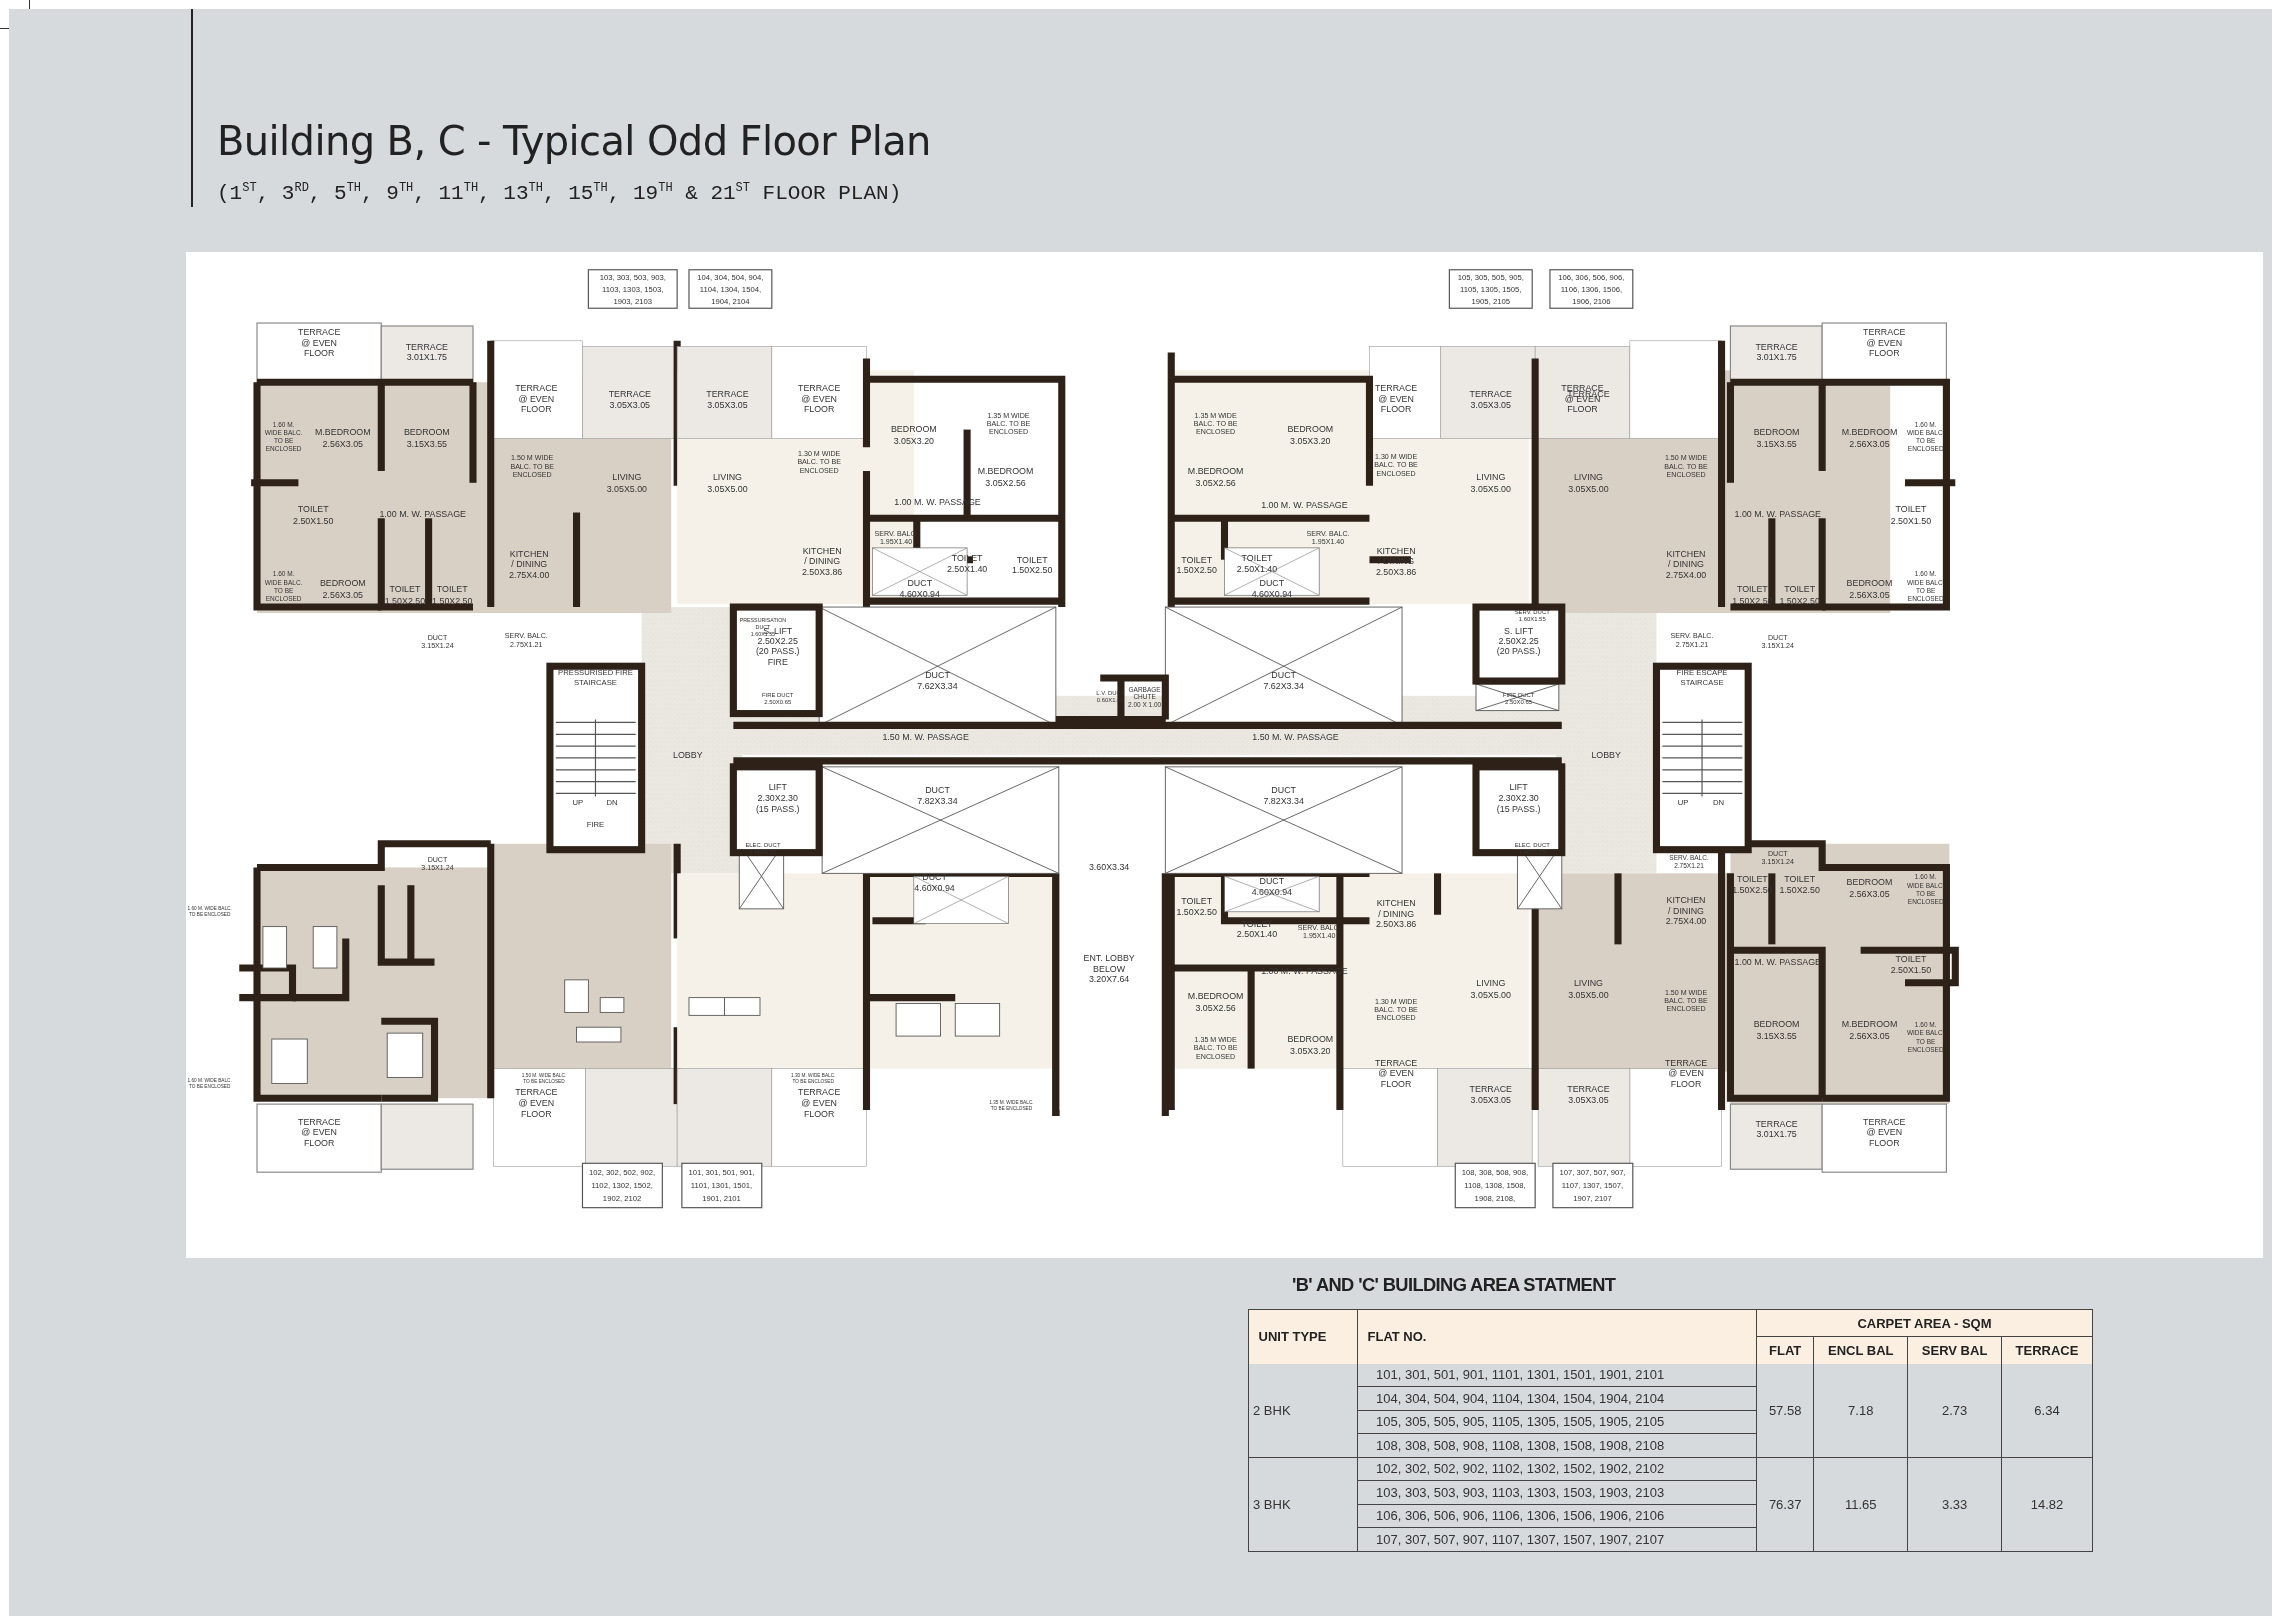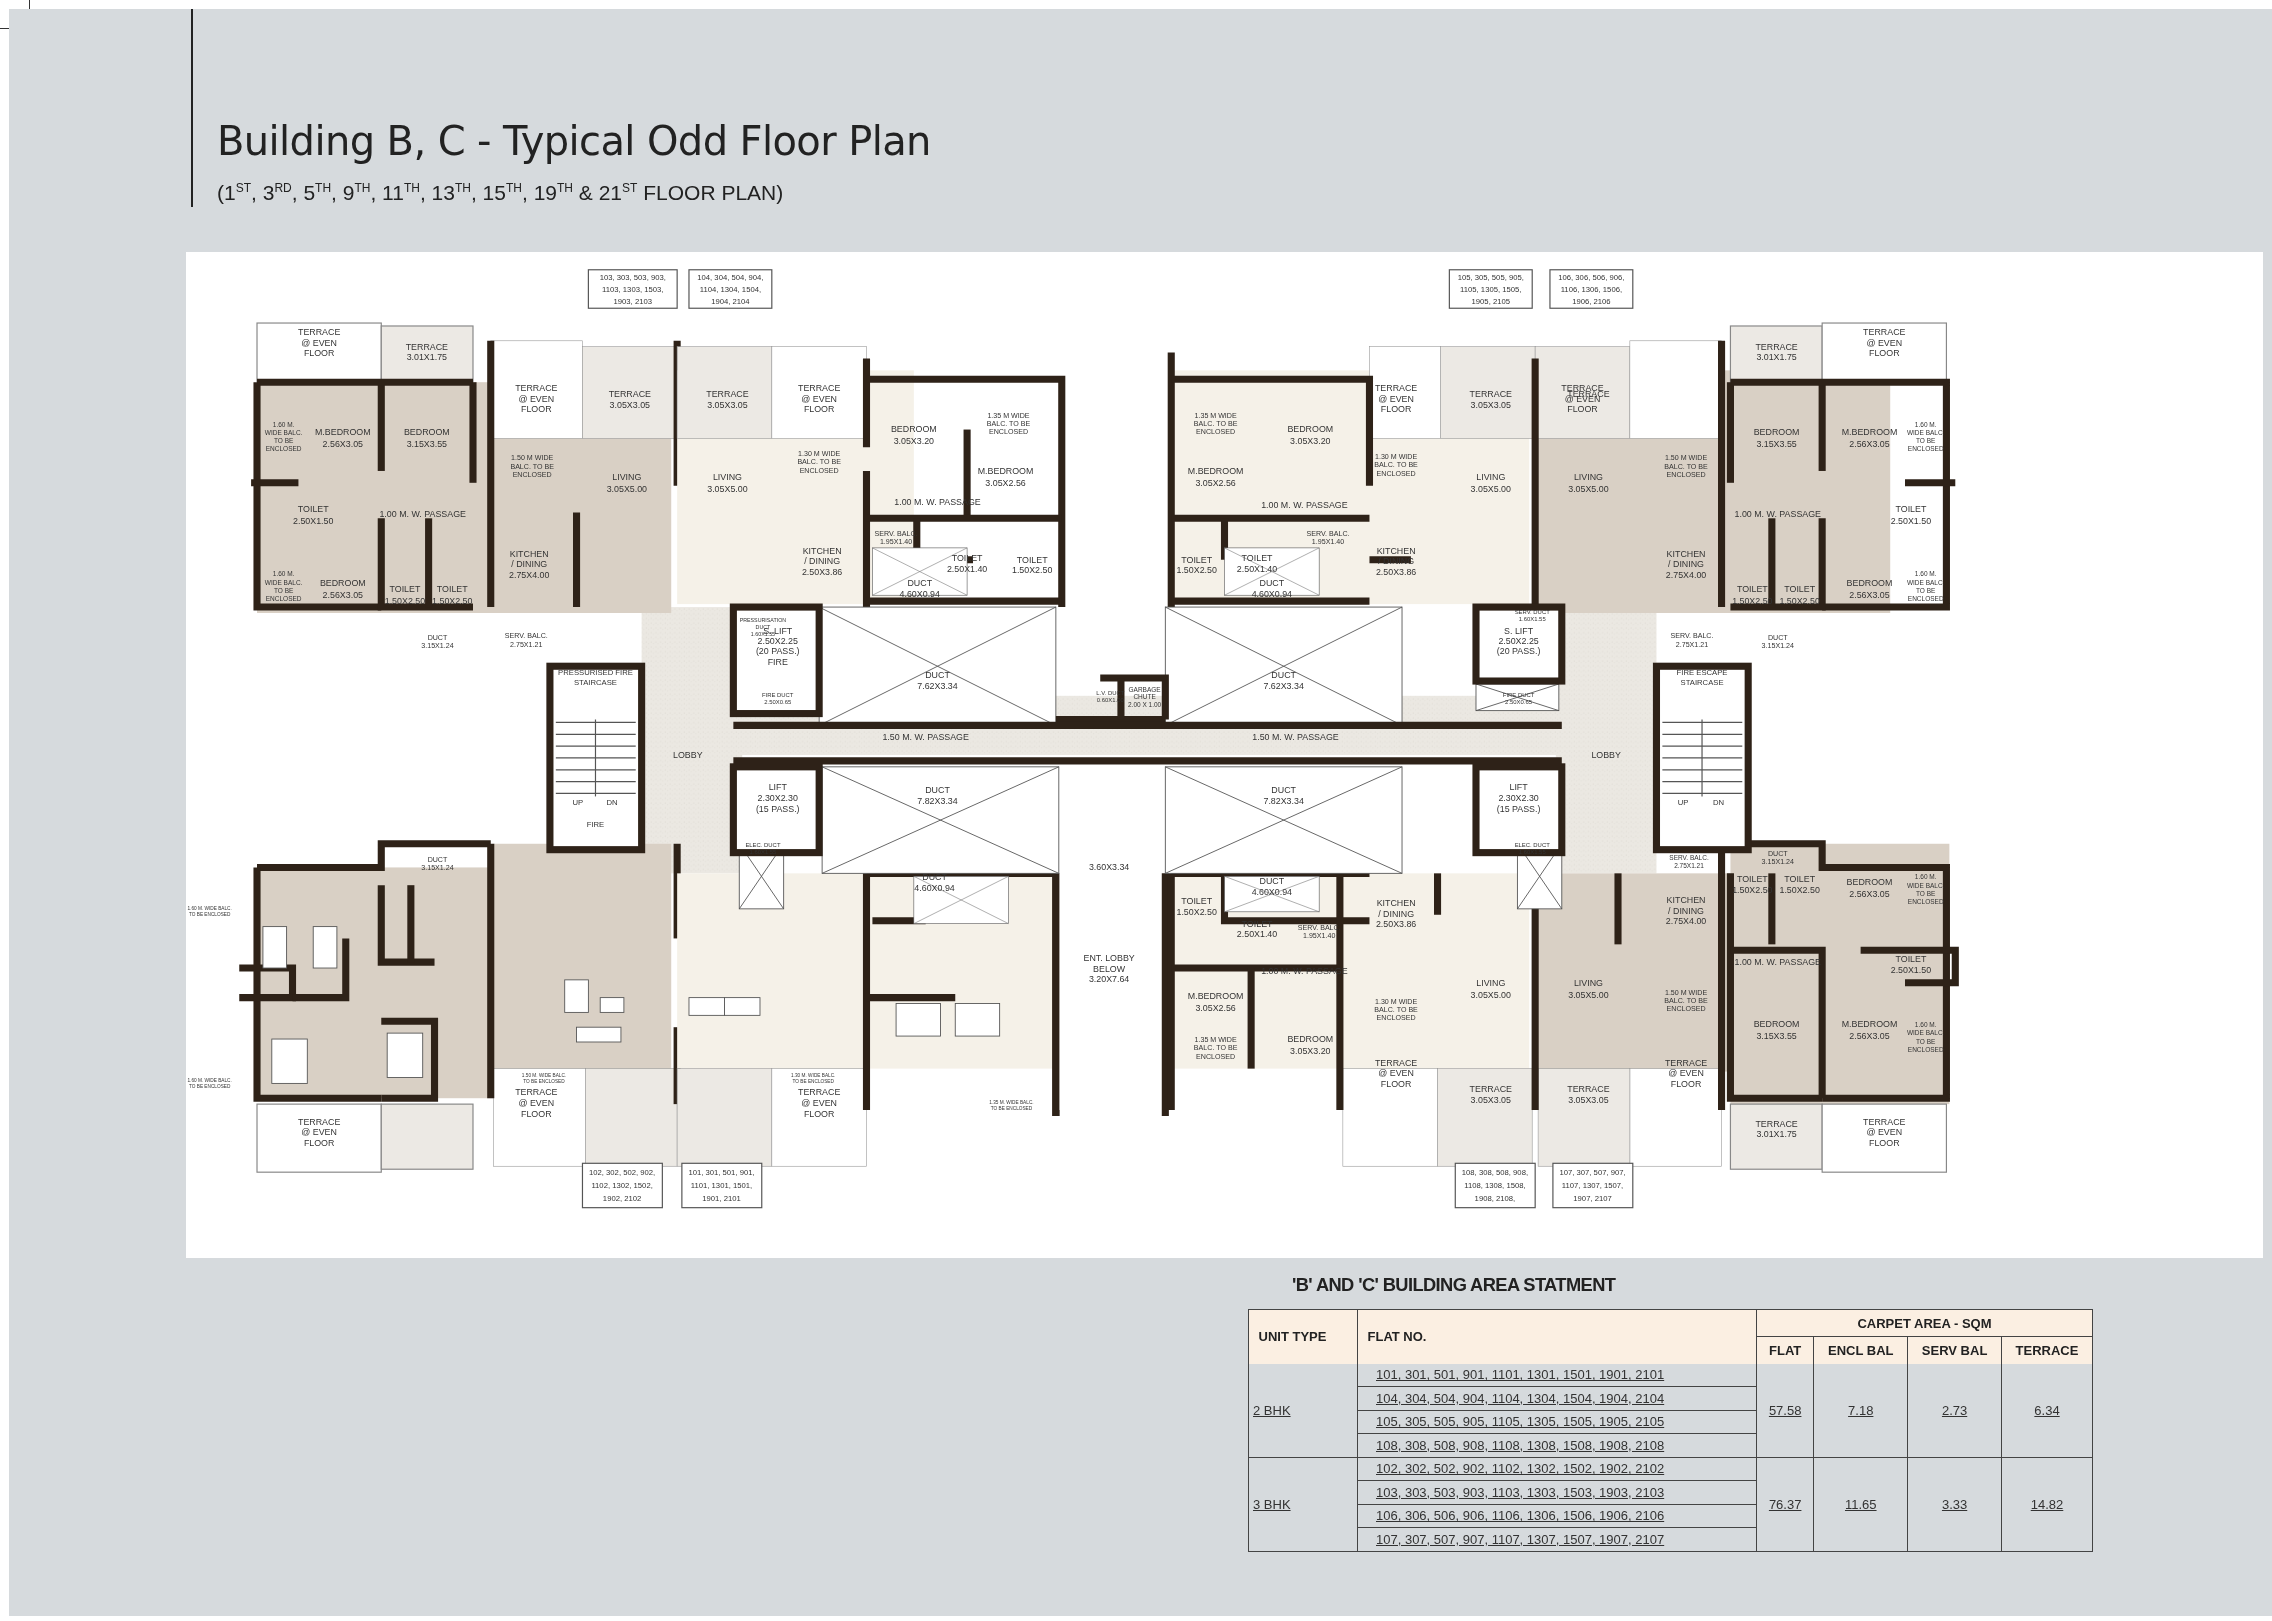--- a/index.html
+++ b/index.html
@@ -2,29 +2,29 @@
 <html style="font-size:9.5px"><head>
 <meta charset="utf-8">
 <style>
   html,body{margin:0;padding:0;background:#fff;}
   body{width:2273px;height:1622px;position:relative;overflow:hidden;font-family:"Liberation Sans",sans-serif;}
   .page{position:absolute;left:9px;top:9px;width:2264px;height:1607px;background:#d6dadd;}
   .crop-h{position:absolute;left:0;top:28px;width:9px;height:0.6px;background:#333;}
   .crop-v{position:absolute;left:29px;top:0;width:0.6px;height:9px;background:#333;}
   .vline{position:absolute;left:191px;top:9px;width:1.8px;height:198px;background:#222;}
   .title{position:absolute;left:217px;top:118px;font-size:40px;color:#222;font-family:"DejaVu Sans",sans-serif;letter-spacing:-0.6px;}
-  .subtitle{position:absolute;left:217px;top:181px;font-size:21px;color:#222;font-family:Liberation Sans, sans-serif;}
+  .subtitle{position:absolute;left:217px;top:181px;font-size:21px;color:#222;font-family:Liberation Mono, monospace;}
   .subtitle sup{font-size:12px;}
   .plan{position:absolute;left:186px;top:252px;width:2077px;height:1006px;background:#fff;}
   .plan svg{position:absolute;left:0;top:0;}
   .area-title{position:absolute;left:1292px;top:1274px;font-size:18.3px;font-weight:bold;color:#222;letter-spacing:-0.6px;}
   table.area{position:absolute;left:1248px;top:1309px;width:845px;border-collapse:collapse;font-size:13px;color:#333;}
   table.area th{background:#fbefe2;font-weight:bold;color:#222;text-align:left;padding:0 9.5px;}
   table.area th.c{text-align:center;}
-  table.area td{padding:0 18px;height:22.5px;border-bottom:1.2px solid #444;text-decoration:underline;}
+  table.area td{padding:0 18px;height:22.5px;border-bottom:1.2px solid #444;}
   table.area td.num{text-align:center;padding:0;border-left:0.6px solid #444;border-bottom:1.2px solid #444;}
   table.area td.unit{padding-left:4px;border-right:0.6px solid #444;}
   table.area{border:1.2px solid #444;}
   .lbl{font-family:"Liberation Sans",sans-serif;fill:#333;text-anchor:middle;}
   .flatbox text{font-size:13px;}
   .compass{position:absolute;left:2088px;top:1104px;}
 </style>
 </head>
 <body>
 

